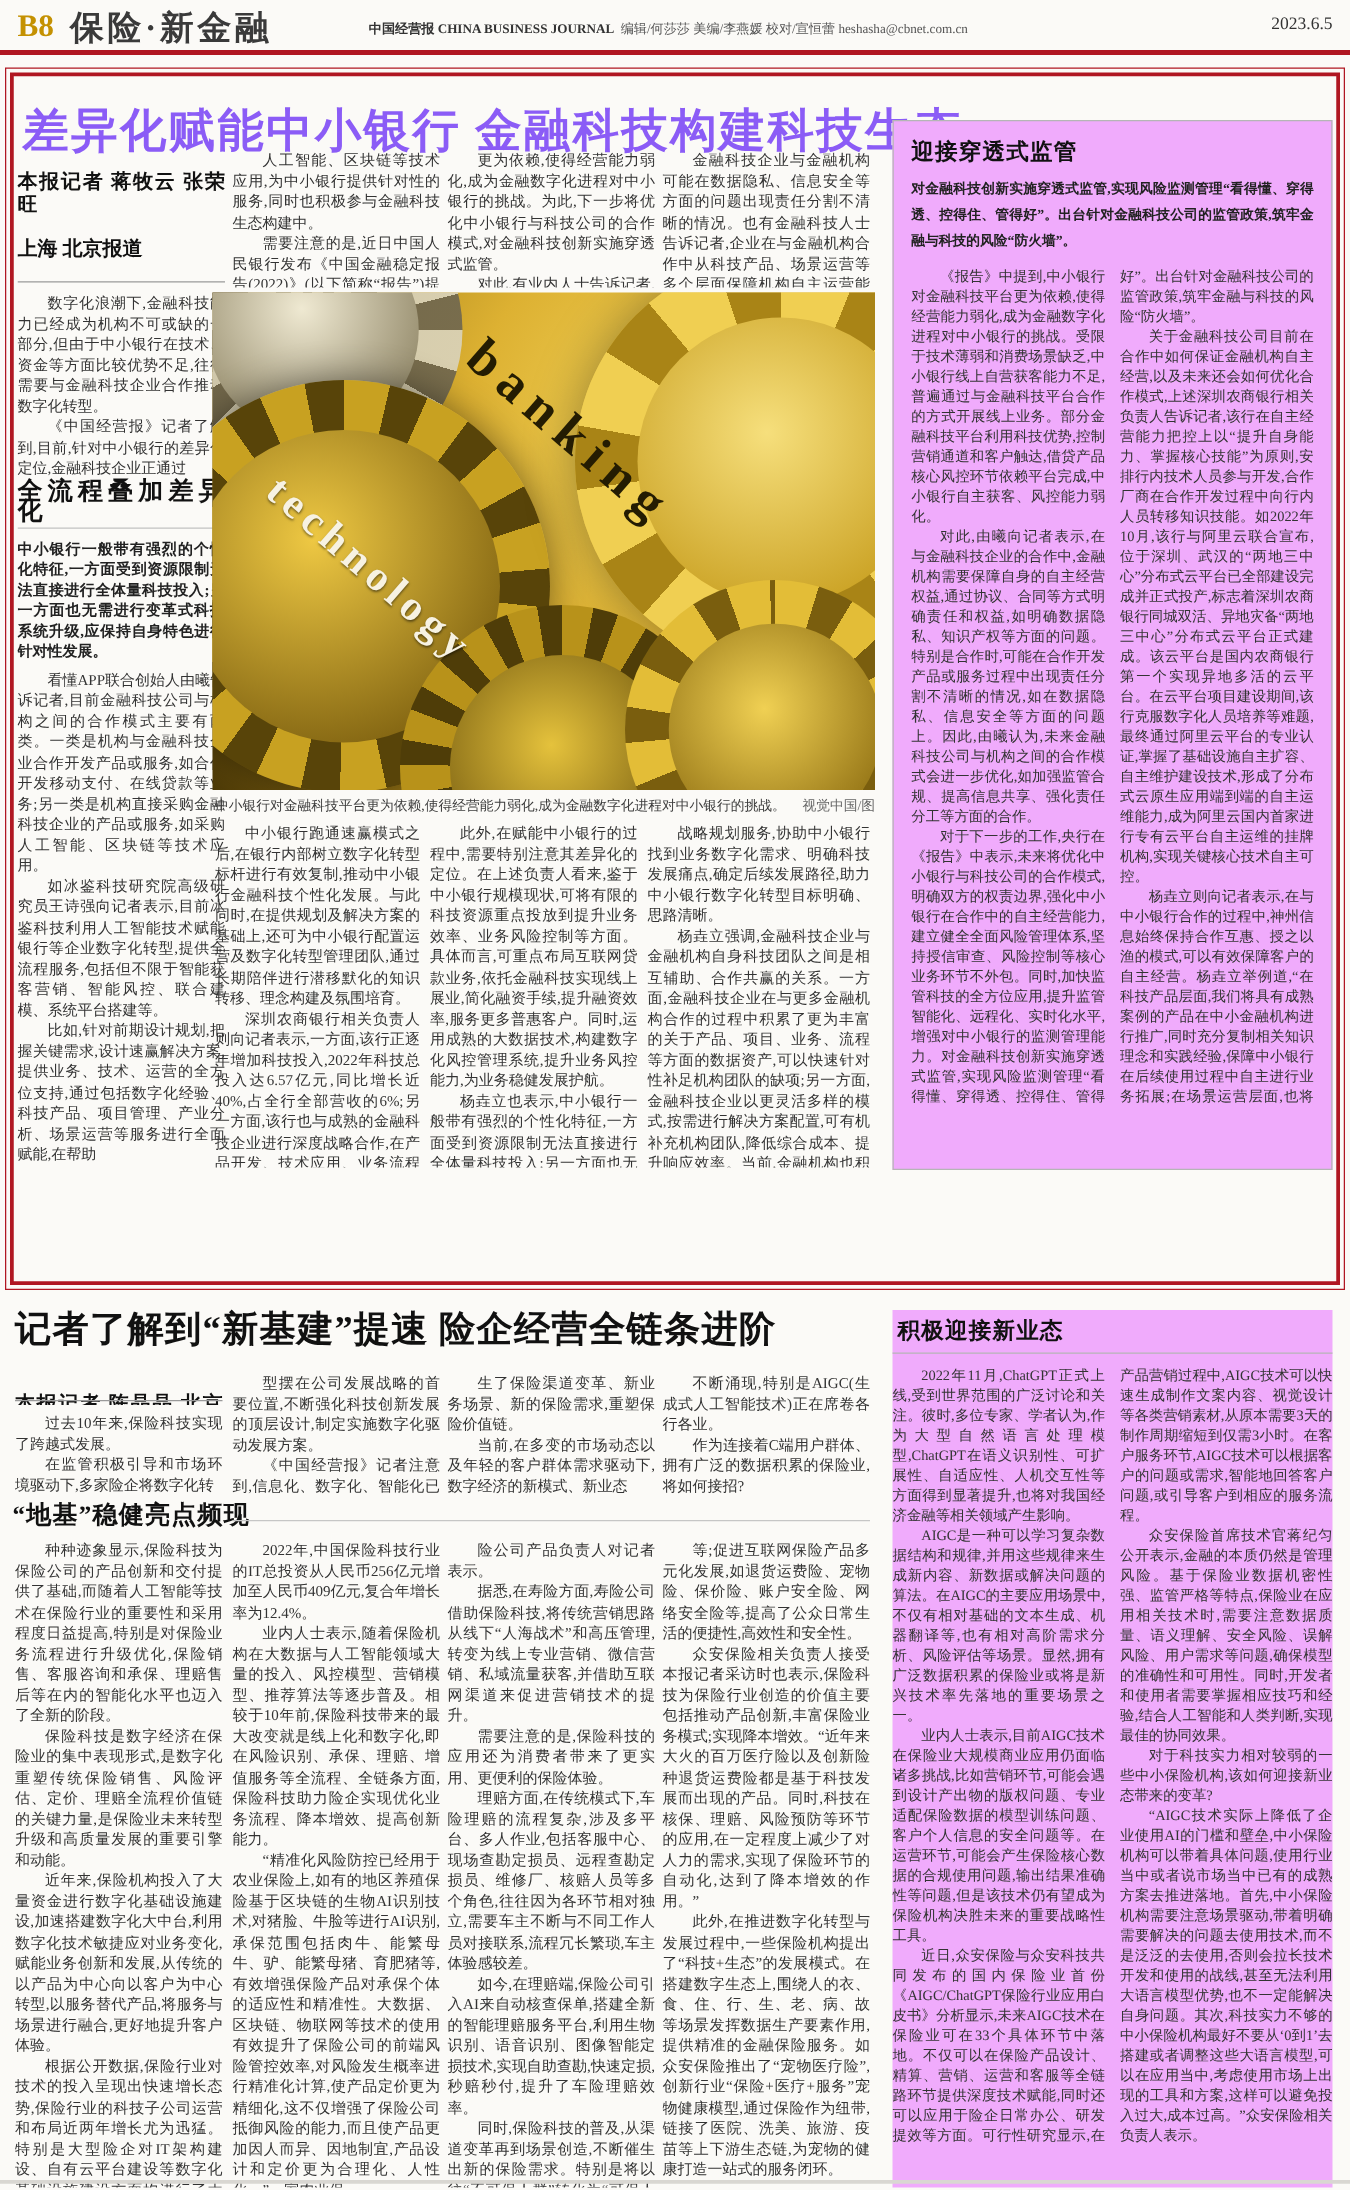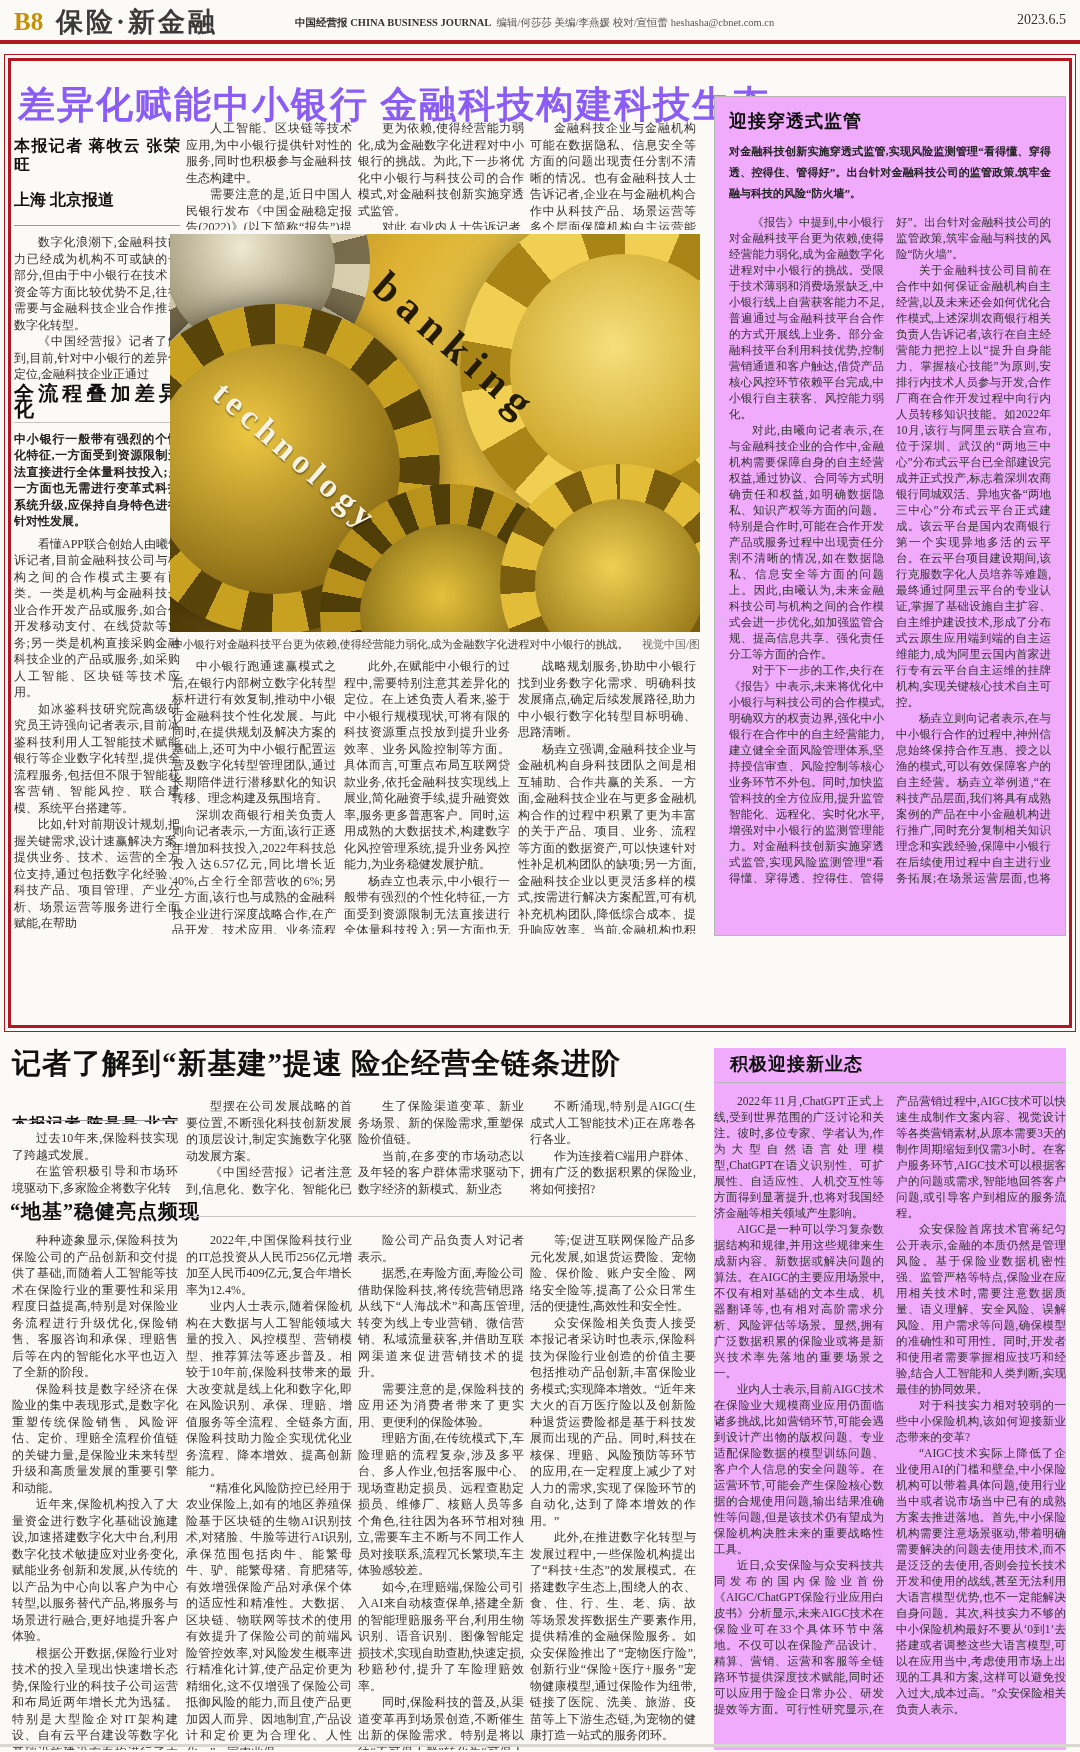--- a/index.html
+++ b/index.html
@@ -59,21 +59,21 @@
   #caption-text{float:left;}
   #photo-credit{float:right;color:#666;}
   
   .side-box{position:absolute;box-sizing:border-box;border:1px solid #b5b5b5;background:#f0abfc;padding:10px 14px;}
   #monitor-box{left:714px;top:96px;width:352px;height:840px;}
   .box-title{font-size:18px;font-weight:bold;color:#111;letter-spacing:1px;margin:2px 0 8px 0;}
   .box-lede{font-size:11px;line-height:21px;font-weight:bold;color:#222;text-align:justify;margin:0 0 10px 0;}
   .box-cols{column-count:2;column-gap:12px;height:686px;overflow:hidden;
             font-size:11.5px;line-height:16px;text-align:justify;color:#333;}
   #newbiz-box{left:714px;top:1048px;width:352px;height:702px;border:none;padding:0 0;}
-  #newbiz-title{font-size:18px;font-weight:bold;color:#111;letter-spacing:1px;margin:4px 0 6px 16px;}
+  #newbiz-title{font-size:18px;font-weight:bold;color:#111;letter-spacing:1px;margin:4px 0 6px 4px;}
   #newbiz-rule{border:none;border-top:1px solid #b5b5b5;margin:0 0 10px 0;}
   #newbiz-cols{column-count:2;column-gap:12px;height:648px;overflow:hidden;
             font-size:11.5px;line-height:16px;text-align:justify;color:#333;}
   
   #cross-rule{position:absolute;left:186px;top:1216px;width:510px;height:1px;background:#c6c6c6;}
   #bottom-rule{position:absolute;left:0;top:1744px;width:1080px;height:3px;background:#d9d7d2;}
 </style>
 </head>
 <body>
 

